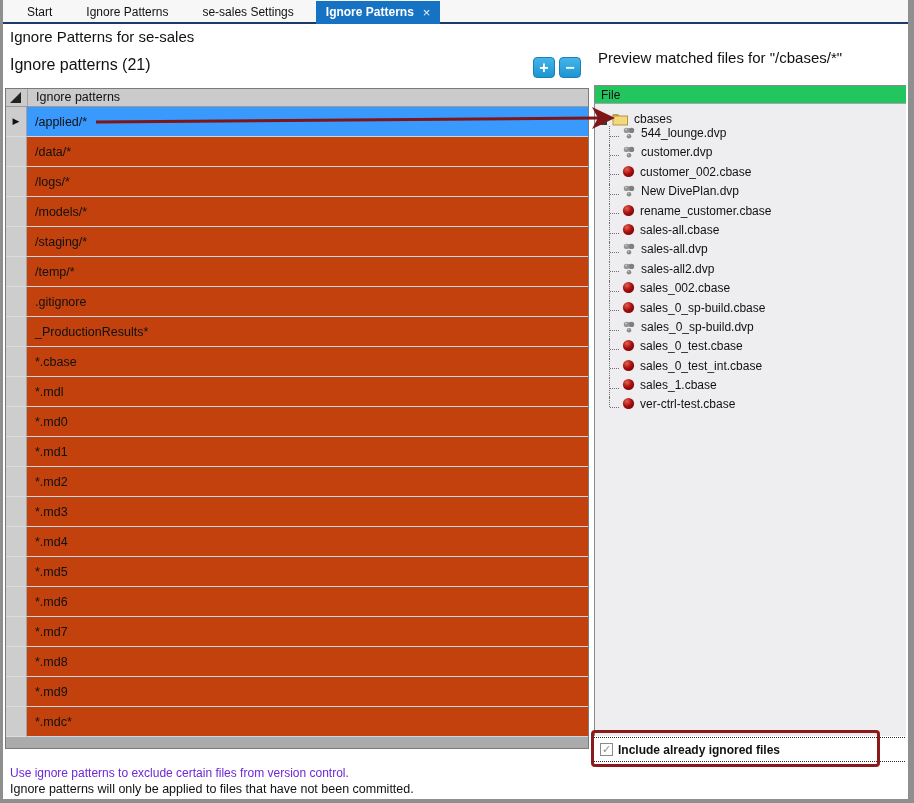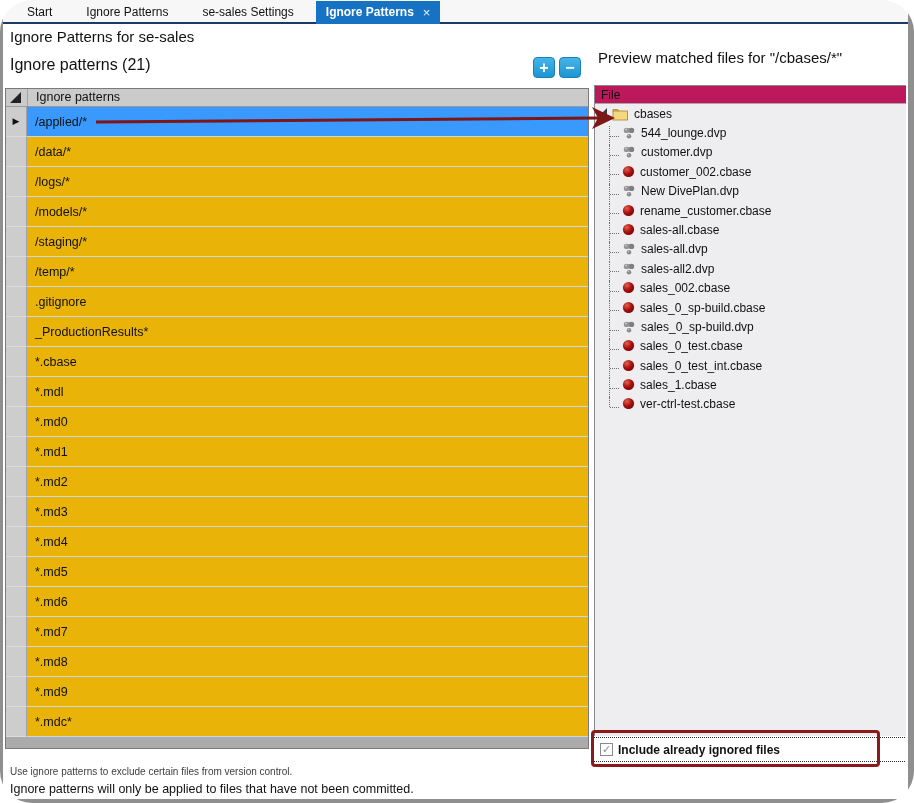--- a/index.html
+++ b/index.html
@@ -1,17 +1,17 @@
 <!DOCTYPE html>
 <html><head>
 <meta charset="utf-8">
 <style>
   html,body{margin:0;padding:0;background:#fff;}
   body{font-family:"Liberation Sans", sans-serif; -webkit-font-smoothing:antialiased;}
-  .window{position:relative;width:914px;height:803px;background:#ffffff;overflow:hidden;border-radius:32px;}
+  .window{position:relative;width:914px;height:803px;background:#ffffff;overflow:hidden;}
 
   
   .frame-left{position:absolute;left:0;top:0;width:3px;height:803px;background:#8f8f8f;}
   .frame-right{position:absolute;right:0;top:0;width:6px;height:803px;background:#8f8f8f;}
   .frame-bottom{position:absolute;left:0;bottom:0;width:914px;height:4px;background:#8f8f8f;}
 
   
   .tabbar{position:absolute;left:3px;top:0;width:905px;height:22px;background:#f7f7f7;
           display:flex;align-items:flex-end;border-bottom:2px solid #1b3a66;}
   .tab{font-size:12px;color:#111;padding:3px 10px 3px 10px;margin-left:14px;white-space:nowrap;cursor:default;}
@@ -35,33 +35,33 @@
   .ptable{position:absolute;left:5px;top:88px;width:584px;border:1px solid #7a7a7a;box-sizing:border-box;background:#fff;}
   .thead{display:flex;height:17px;background:#cbcbcb;border-bottom:1px solid #9a9a9a;}
   .thead .selhead{width:21px;border-right:1px solid #a3a3a3;position:relative;background:#cbcbcb;}
   .selall{position:absolute;left:4px;top:3px;width:11px;height:11px;background:#222;
           clip-path:polygon(100% 0, 100% 100%, 0 100%);}
   .thead .colhead{flex:1;font-size:12.5px;color:#111;padding:1px 0 0 8px;}
   .trow{display:flex;height:30px;}
   .trow .sel{width:21px;background:#cdcdcd;border-right:1px solid #a3a3a3;border-bottom:1px solid #dcdcdc;
              box-sizing:border-box;display:flex;align-items:center;justify-content:center;}
   .selarrow{font-size:9px;color:#111;line-height:1;}
-  .trow .cell{flex:1;background:#eab308;border-bottom:1px solid #c9d8e7;box-sizing:border-box;
+  .trow .cell{flex:1;background:#c2410c;border-bottom:1px solid #c9d8e7;box-sizing:border-box;
               font-size:12.5px;color:#111;display:flex;align-items:center;padding-left:8px;}
   .trow.selected .cell{background:#3a99fc;}
   .tfiller{height:11px;background:#ababab;}
 
   
   .preview-panel{position:absolute;left:594px;top:85px;width:312px;height:651px;
       border-left:1px solid #8a8a8a;border-top:1px solid #8a8a8a;box-sizing:border-box;
       background:#eeeef0;display:flex;flex-direction:column;}
-  .file-header{height:18px;background:#be185d;border-bottom:1px solid #a6a6a6;
+  .file-header{height:18px;background:#22c55e;border-bottom:1px solid #a6a6a6;
       font-size:12px;color:#111;padding:2px 0 0 6px;box-sizing:border-box;}
   .tree{flex:1;overflow:hidden;padding-top:3px;}
-  .tree-root-row{display:flex;align-items:flex-start;height:19px;padding-left:4px;}
+  .tree-root-row{display:flex;align-items:flex-end;height:19px;padding-left:4px;}
   .expander{width:9px;height:9px;margin-right:4px;flex:0 0 auto;}
   .tree-root-row .ticon{margin-right:5px;display:flex;align-items:center;}
   .tlabel{font-size:12px;color:#111;white-space:nowrap;}
   .tree-items{margin-left:14px;}
   .titem{display:flex;align-items:flex-start;height:19.4px;cursor:default;}
   .conn{position:relative;width:13px;align-self:stretch;flex:0 0 auto;}
   .conn::before{content:'';position:absolute;left:0;top:0;bottom:0;border-left:1px dotted #6e6e6e;}
   .titem.last .conn::before{bottom:50%;}
   .conn::after{content:'';position:absolute;left:1px;top:50%;width:9px;border-top:1px dotted #6e6e6e;}
   .ticon{display:flex;align-items:center;margin-right:5px;flex:0 0 auto;}
@@ -74,21 +74,21 @@
       display:flex;align-items:center;justify-content:center;margin-right:5px;cursor:pointer;}
   .checkmark{font-size:11px;line-height:1;color:#8a8a8a;}
   .checkbox-label{font-size:12px;color:#111;font-weight:bold;}
 
   
   .annotation-box{position:absolute;left:591px;top:730px;width:289px;height:37px;
       border:3px solid #8b1a1a;border-radius:4px;box-sizing:border-box;pointer-events:none;z-index:6;}
   .arrow-overlay{position:absolute;left:0;top:0;pointer-events:none;z-index:5;}
 
   
-  .footer-line1{position:absolute;left:10px;top:766px;font-size:10px;color:#404040;}
+  .footer-line1{position:absolute;left:10px;top:766px;font-size:12px;color:#6d28d9;}
   .footer-line2{position:absolute;left:10px;top:782px;font-size:12.5px;color:#111;}
 </style>
 </head>
 <body>
 
 <div class="window">
 
   <div class="tabbar">
     <div class="tab">Start</div>
     <div class="tab">Ignore Patterns</div>

